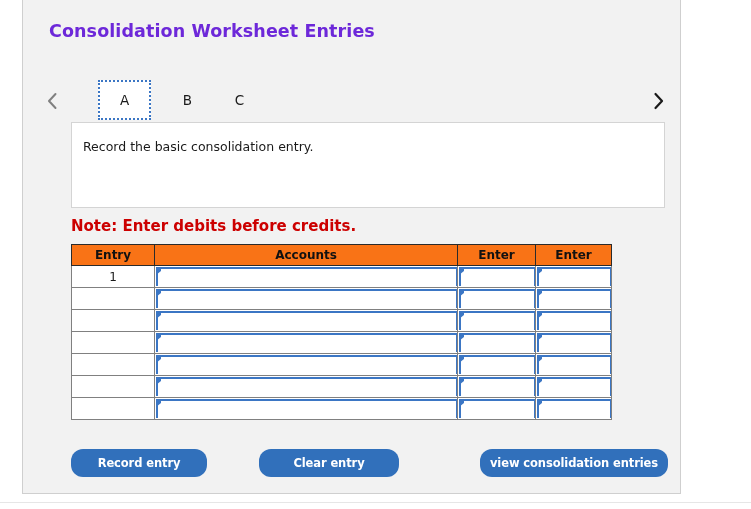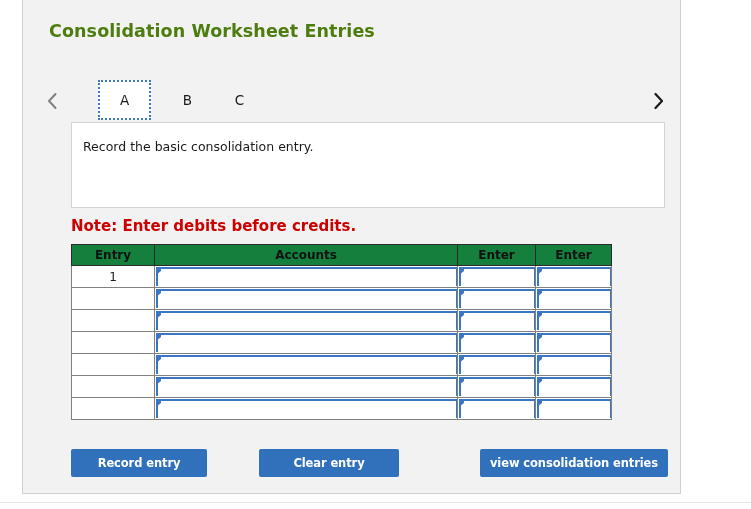--- a/index.html
+++ b/index.html
@@ -38,21 +38,21 @@
   }
 
   
   #title {
     position: absolute;
     left: 26px;
     top: 20px;
     width: 400px;
     font-size: 17.5px;
     font-weight: bold;
-    color: #4d7c0f;
+    color: #6d28d9;
     line-height: 1.33;
     letter-spacing: 0.1px;
   }
 
   
   #tabstrip {
     position: absolute;
     left: 18px;
     top: 80px;
     width: 628px;
@@ -127,21 +127,21 @@
   
   #journal {
     position: absolute;
     left: 48px;
     top: 244px;
     width: 540px;
     border-collapse: collapse;
     table-layout: fixed;
   }
   #journal th {
-    background: #15803d;
+    background: #f97316;
     border: 1px solid #2b2b2b;
     height: 20px;
     font-size: 12px;
     font-weight: bold;
     color: #111111;
     padding: 0;
     text-align: center;
   }
   #journal td {
     border: 1px solid #808080;
@@ -193,21 +193,21 @@
   
   .btn {
     position: absolute;
     top: 449px;
     height: 28px;
     background: #3170bb;
     color: #ffffff;
     font-size: 11.5px;
     font-weight: bold;
     border: none;
-    border-radius: 2px;
+    border-radius: 12px;
     display: flex;
     align-items: center;
     justify-content: center;
     cursor: pointer;
     font-family: "DejaVu Sans", "Liberation Sans", sans-serif;
     letter-spacing: -0.1px;
   }
   #btn-record { left: 48px;  width: 136px; }
   #btn-clear  { left: 236px; width: 140px; }
   #btn-view   { left: 457px; width: 188px; }

